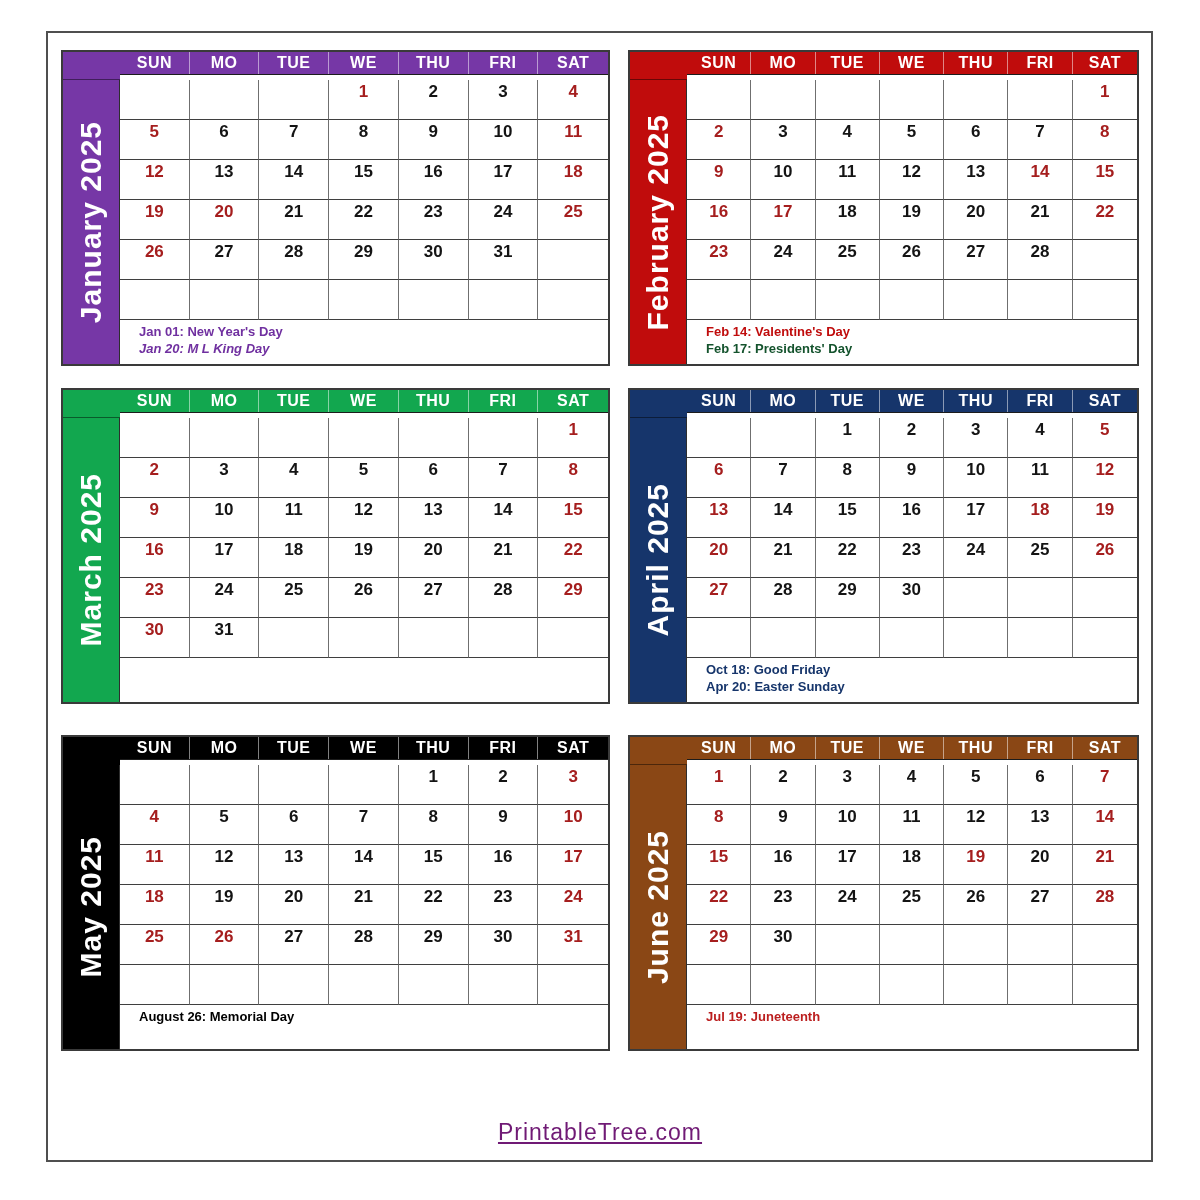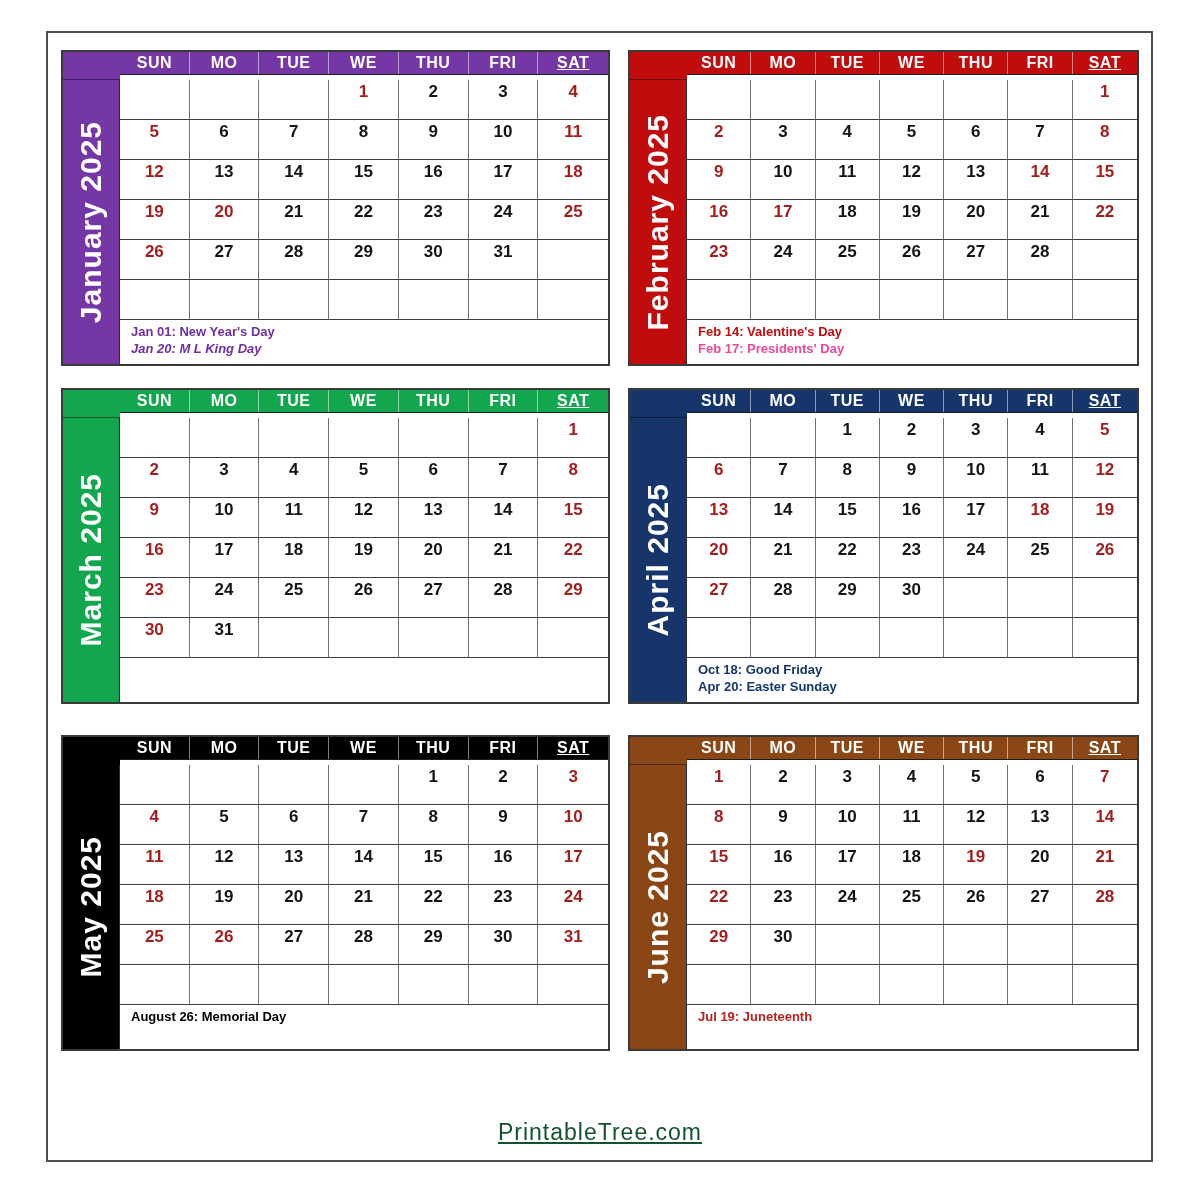--- a/index.html
+++ b/index.html
@@ -32,21 +32,21 @@
     position:absolute; left:57px; top:0; right:0; height:23px;
     display:grid; grid-template-columns:repeat(7,1fr);
     background:var(--accent); border-bottom:1px solid #1c1c1c;
     box-sizing:border-box;
   }
   .dayhead-cell {
     display:flex; align-items:center; justify-content:center;
     color:#ffffff; font-weight:700; font-size:16px; letter-spacing:0.5px;
     border-right:1px solid rgba(255,255,255,0.5); box-sizing:border-box;
   }
-  .dayhead-cell:last-child { border-right:none;text-decoration:underline; }
+  .dayhead-cell:last-child { border-right:none; }
 
   .sidebar {
     position:absolute; left:0; top:28px; bottom:0; width:57px;
     background:var(--accent); border-right:1.5px solid #2e2e2e;
     box-sizing:border-box;
     display:flex; align-items:center; justify-content:center;
   }
   .month-title {
     writing-mode:vertical-rl; transform:rotate(180deg);
     color:#ffffff; font-weight:700; font-size:30px; letter-spacing:1px;
@@ -61,21 +61,21 @@
     border-right:1px solid #6f6f6f; border-bottom:1px solid #3f3f3f;
     box-sizing:border-box;
     display:flex; justify-content:center; align-items:flex-start;
     padding-top:2px; background:#fff;
   }
   .date-cell:nth-child(7n) { border-right:none; }
   .date-number { font-weight:700; font-size:17px; line-height:1.2; }
 
   .month-notes {
     position:absolute; left:57px; top:268px; right:0; bottom:0;
-    padding:4px 0 0 11px; display:flex; flex-direction:column; gap:1px;
+    padding:4px 0 0 19px; display:flex; flex-direction:column; gap:1px;
     box-sizing:border-box;
   }
   .note-line { font-size:13px; font-weight:700; line-height:16px; }
 
   .site-link-wrap {
     position:absolute; left:0; top:1119px; width:1200px; text-align:center;
   }
   .site-link {
     font-size:23px; letter-spacing:1px; text-decoration:underline;
     cursor:pointer;
@@ -321,21 +321,21 @@
       <div class="date-cell"></div>
       <div class="date-cell"></div>
       <div class="date-cell"></div>
       <div class="date-cell"></div>
       <div class="date-cell"></div>
       <div class="date-cell"></div>
       <div class="date-cell"></div>
     </div>
   <div class="month-notes">
       <div class="note-line" style="color: rgb(192, 12, 12);">Feb 14: Valentine's Day</div>
-      <div class="note-line" style="color: #ec4899;">Feb 17: Presidents' Day</div>
+      <div class="note-line" style="color: #14532d;">Feb 17: Presidents' Day</div>
     </div>
 </section>
 
 <section class="month col-left row-1" style="--accent: #12A74F;">
   <div class="corner-cell"></div>
   <div class="dayhead-row">
       <div class="dayhead-cell">SUN</div>
       <div class="dayhead-cell">MO</div>
       <div class="dayhead-cell">TUE</div>
       <div class="dayhead-cell">WE</div>
@@ -821,14 +821,14 @@
       <div class="date-cell"></div>
       <div class="date-cell"></div>
       <div class="date-cell"></div>
     </div>
   <div class="month-notes">
       <div class="note-line" style="color: rgb(187, 31, 31);">Jul 19: Juneteenth</div>
     </div>
 </section>
 
 <div class="site-link-wrap">
-  <a class="site-link" style="color: #14532d;">PrintableTree.com</a>
+  <a class="site-link" style="color: #701a75;">PrintableTree.com</a>
 </div>
 
 </body></html>

